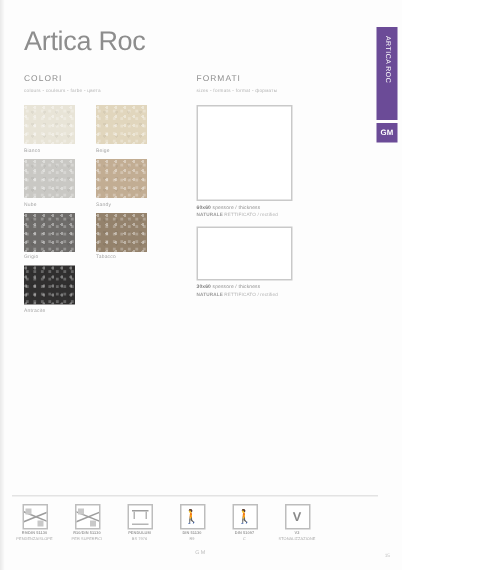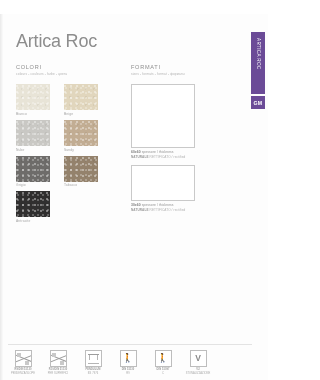--- a/index.html
+++ b/index.html
@@ -6,21 +6,20 @@
   body{
     width:268px;height:380px;
     background:#ffffff;
     font-family:"Liberation Sans", sans-serif;
     overflow:hidden;
     position:relative;
   }
   .page{
     position:absolute;inset:0;
     background:#fdfdfd;
-    margin-top:14px;
   }
   
   .spine{
     position:absolute;left:0;top:0;width:3px;height:380px;
     background:linear-gradient(to right,#e9e9e9,#fbfbfb);
   }
   
   .side-tab{
     position:absolute;right:3px;top:18px;
     width:14px;height:62px;

